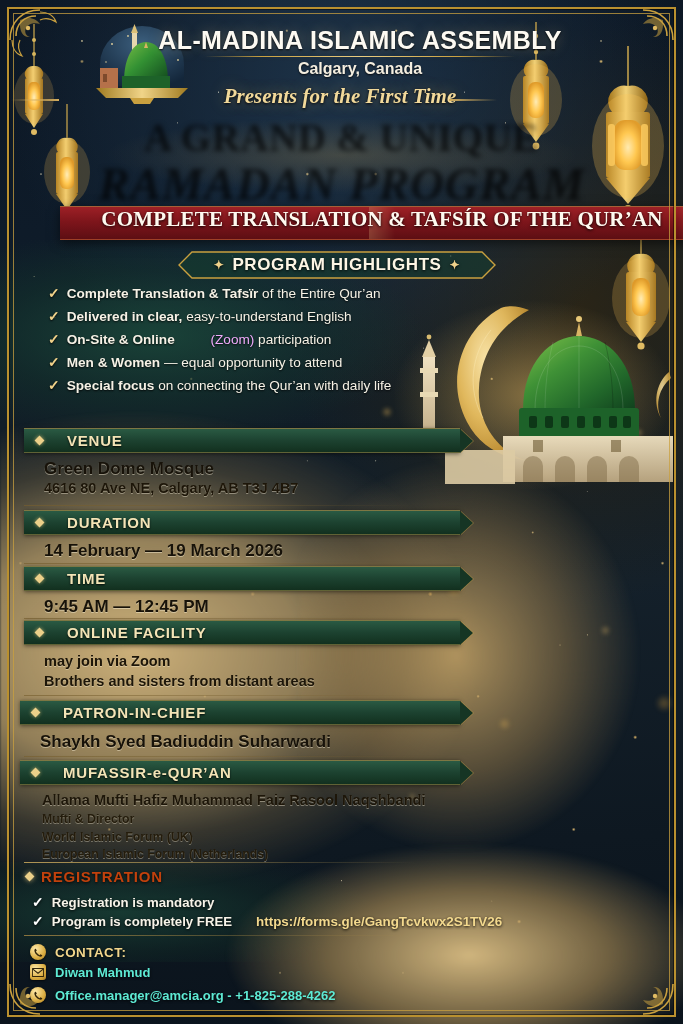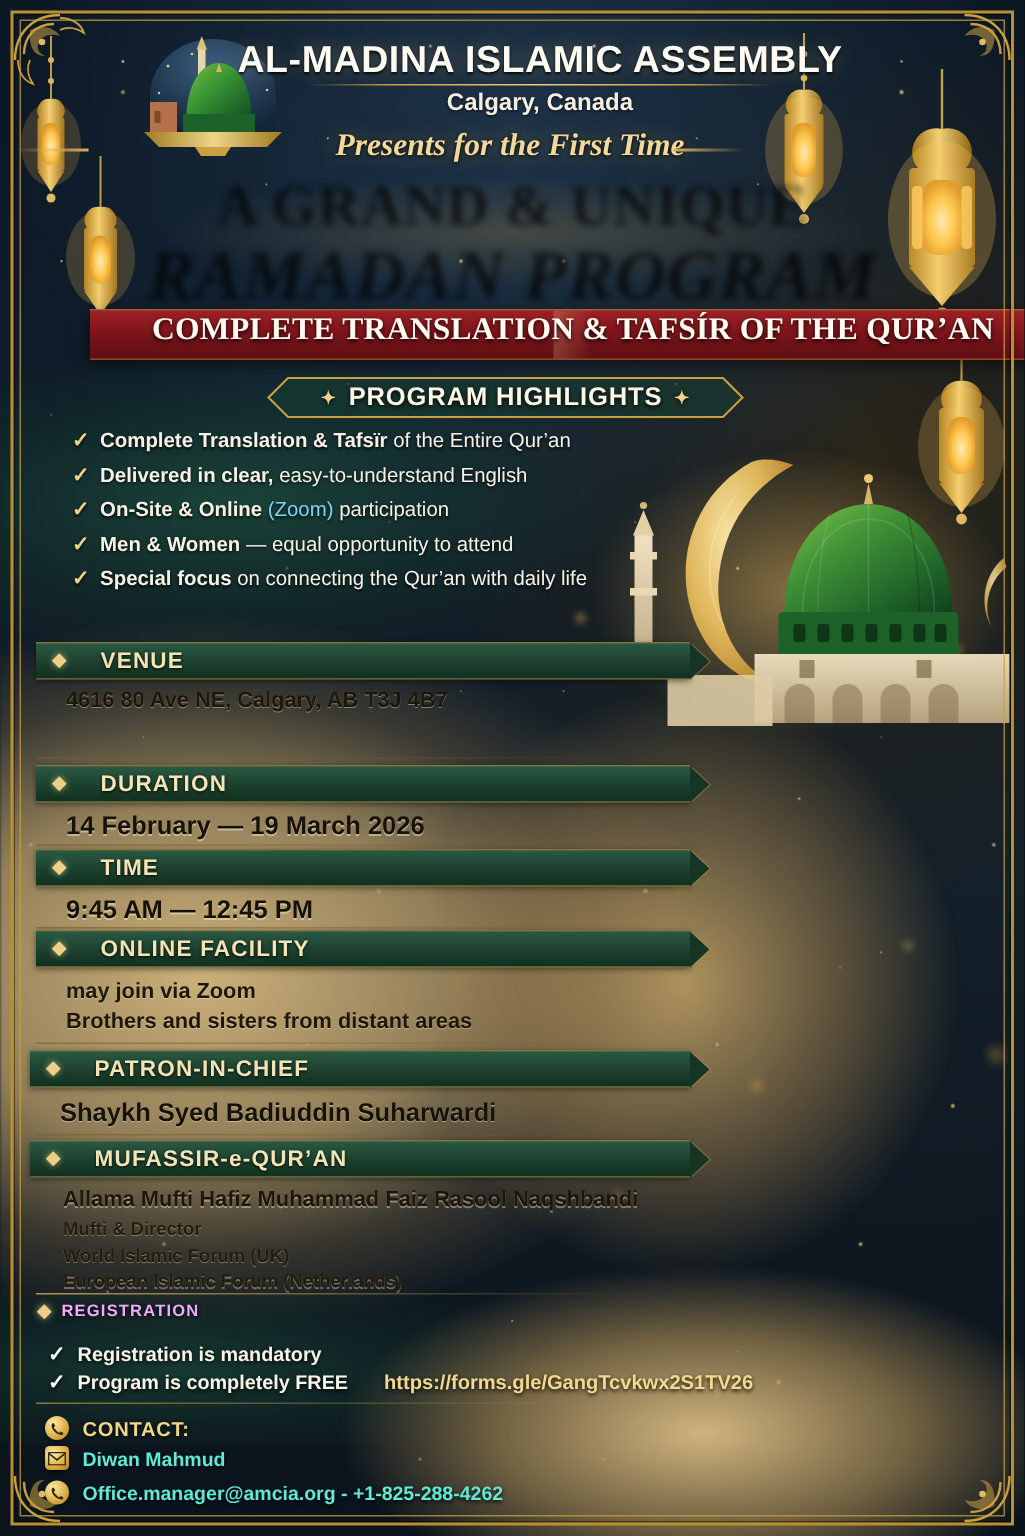--- a/index.html
+++ b/index.html
@@ -224,21 +224,21 @@
   .hl-list{ position:absolute; left:48px; top:286px; width:420px; }
   .hl-row{
     display:flex; align-items:baseline; gap:7px;
     height:23px;
     font-size:13.6px; color:#f6f2e6;
     text-shadow:0 1px 2px rgba(0,0,0,.85);
     white-space:nowrap;
   }
   .tick{ color:#f0d28a; font-size:14px; font-weight:bold; line-height:1; }
   .hl-row b{ font-weight:bold; }
-  .hl-row .zoom{ color:#7dd3fc; }
+  .hl-row .zoom{ color:#f0abfc;margin-left:32px; }
 
   
   .sec{ position:absolute; left:0; width:460px; }
   .badge{
     position:relative; height:25px; display:inline-block;
     padding:0 26px 0 12px;
     background:linear-gradient(180deg,#2a5a43 0%,#1d4331 48%,#12301f 100%);
     border-top:1px solid rgba(214,176,96,.55);
     border-bottom:1px solid rgba(140,106,44,.55);
     box-shadow:0 1px 4px rgba(0,0,0,.5);
@@ -288,21 +288,21 @@
   
   .reg-badge{
     position:absolute; left:26px; top:868px;
     display:flex; align-items:center; gap:8px;
   }
   .reg-badge .dia{
     width:7px; height:7px; background:#ecd089; transform:rotate(45deg);
     box-shadow:0 0 5px rgba(240,208,130,.8);
   }
   .reg-badge .btxt{
-    font-weight:bold; font-size:11px; letter-spacing:.8px; color:#f0abfc;
+    font-weight:bold; font-size:15px; letter-spacing:.8px; color:#c2410c;
     text-shadow:0 1px 3px rgba(0,0,0,.9);
   }
   .reg-row{
     position:absolute; left:32px;
     display:flex; align-items:baseline; gap:8px;
     font-size:13.2px; font-weight:bold; color:#f7f3e8;
     text-shadow:0 1px 3px rgba(0,0,0,.9);
     white-space:nowrap;
   }
   .reg-row .tick{ color:#fff; font-size:14px; }
@@ -575,20 +575,21 @@
   </div>
 
   <div class="sec" style="top:428px">
     <div style="padding-left:24px">
       <div class="badge">
         <span class="dia"></span>
         <span class="btxt">VENUE</span>
       </div>
     </div>
     <div class="sec-body">
+      <div class="big">Green Dome Mosque</div>
       <div class="med">4616 80 Ave NE, Calgary, AB T3J 4B7</div>
     </div>
   </div>
   <div class="divider" style="top:505px"></div>
 
   <div class="sec" style="top:510px">
     <div style="padding-left:24px">
       <div class="badge">
         <span class="dia"></span>
         <span class="btxt lightlabel">DURATION</span>

